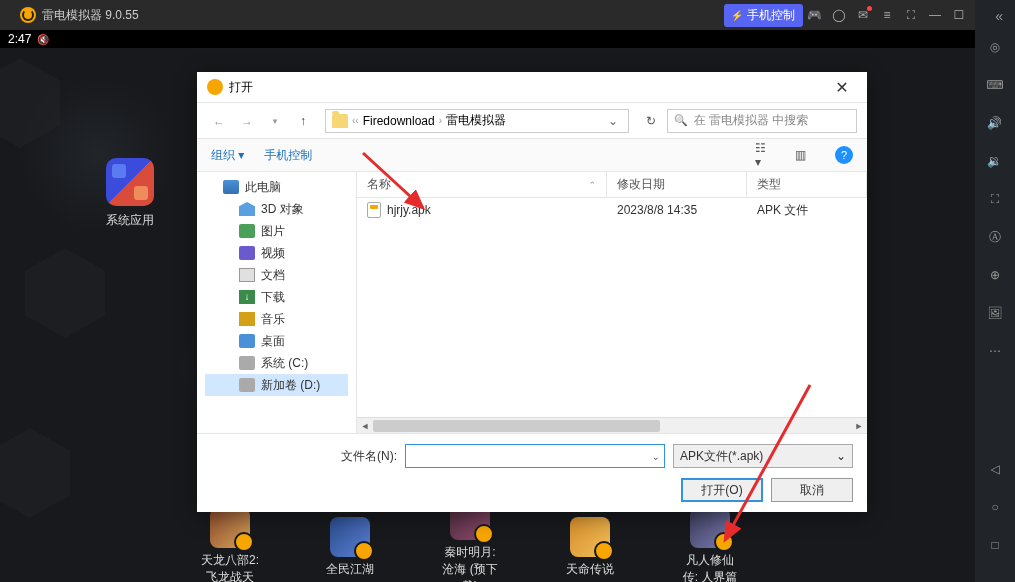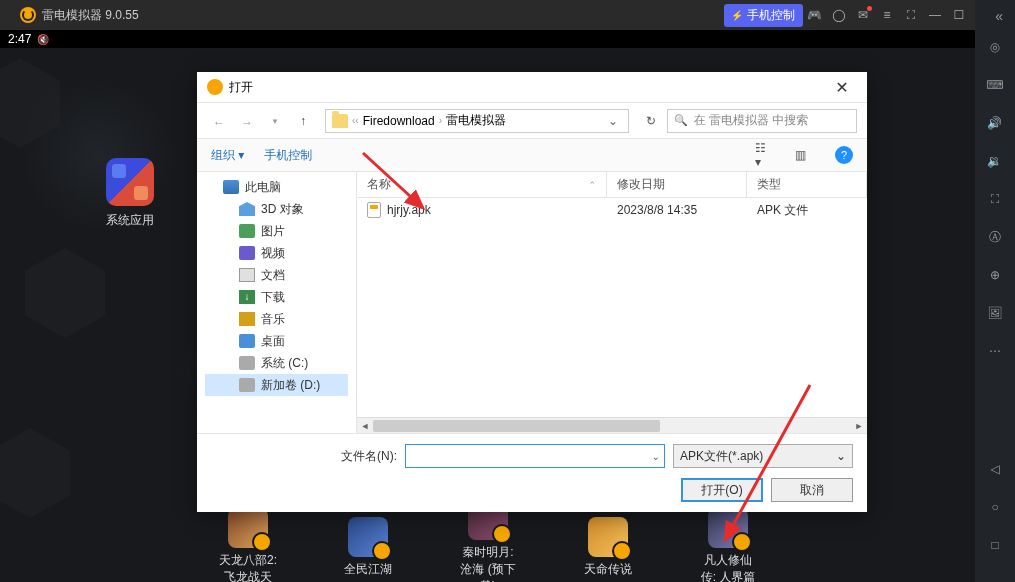--- a/index.html
+++ b/index.html
@@ -26,21 +26,21 @@
   radial-gradient(circle at 25% 60%,rgba(40,44,50,0.6) 0,transparent 8%);
   pointer-events:none}
 .hex{position:absolute;width:80px;height:90px;background:#212428;clip-path:polygon(50% 0,100% 25%,100% 75%,50% 100%,0 75%,0 25%);opacity:0.5}
 
 .shortcut{position:absolute;top:110px;left:90px;width:80px;text-align:center;color:#ddd}
 .shortcut .icon{width:48px;height:48px;margin:0 auto 6px;border-radius:10px;background:linear-gradient(135deg,#3b4bdb 0 50%,#d94b3b 50% 100%);position:relative}
 .shortcut .icon::before{content:"";position:absolute;top:6px;left:6px;width:14px;height:14px;border-radius:3px;background:#5b7bf0}
 .shortcut .icon::after{content:"";position:absolute;bottom:6px;right:6px;width:14px;height:14px;border-radius:3px;background:#f08b5b}
 
 
-.taskbar{position:absolute;bottom:0;left:18px;width:975px;height:70px;display:flex;gap:60px;padding:0 200px;align-items:center;justify-content:flex-start}
+.taskbar{position:absolute;bottom:0;left:0;width:975px;height:70px;display:flex;gap:60px;padding:0 200px;align-items:center;justify-content:flex-start}
 .taskbar .game{width:60px;text-align:center;color:#ddd;font-size:11px}
 .taskbar .game .gicon{width:40px;height:40px;margin:0 auto 4px;border-radius:8px;position:relative}
 .taskbar .game .gicon.g1{background:linear-gradient(135deg,#8b4a2a,#d4a05a)}
 .taskbar .game .gicon.g2{background:linear-gradient(135deg,#2a4a8b,#5a80d4)}
 .taskbar .game .gicon.g3{background:linear-gradient(135deg,#4a2a3b,#8b4a6b)}
 .taskbar .game .gicon.g4{background:linear-gradient(135deg,#d48b2a,#f0c05a)}
 .taskbar .game .gicon.g5{background:linear-gradient(135deg,#3a3a5a,#7a7ab0)}
 .taskbar .game .gicon::after{content:"";position:absolute;right:-4px;bottom:-4px;width:16px;height:16px;border-radius:50%;background:#f7a500;border:2px solid #17191c}
 
 

